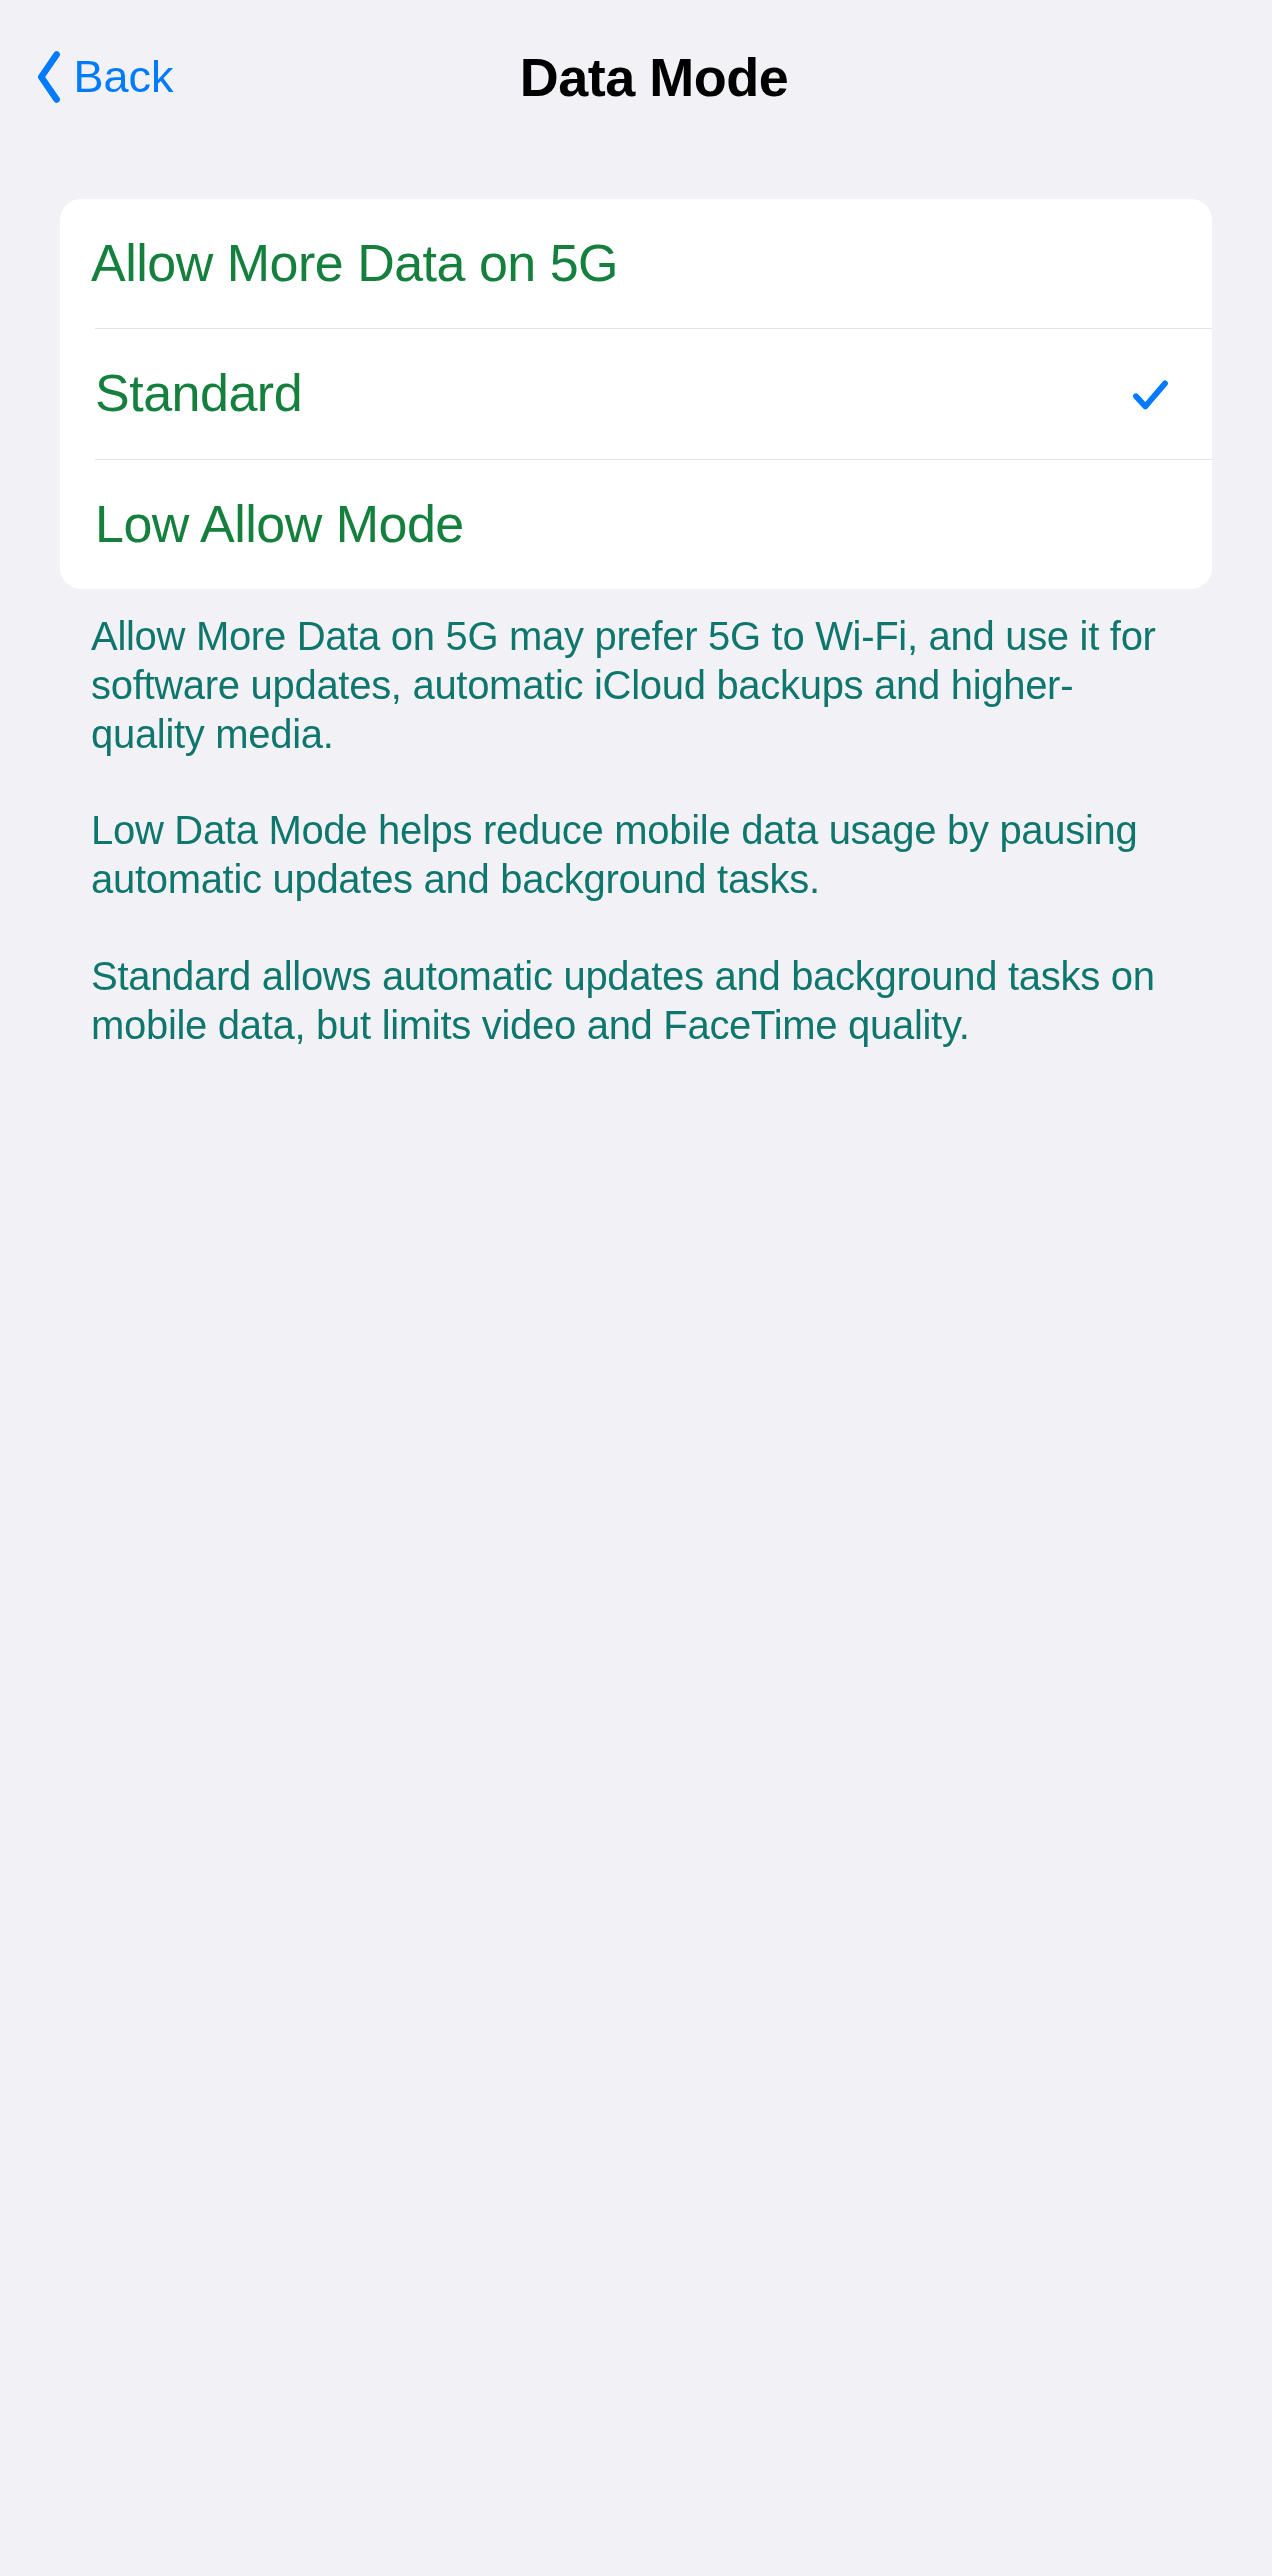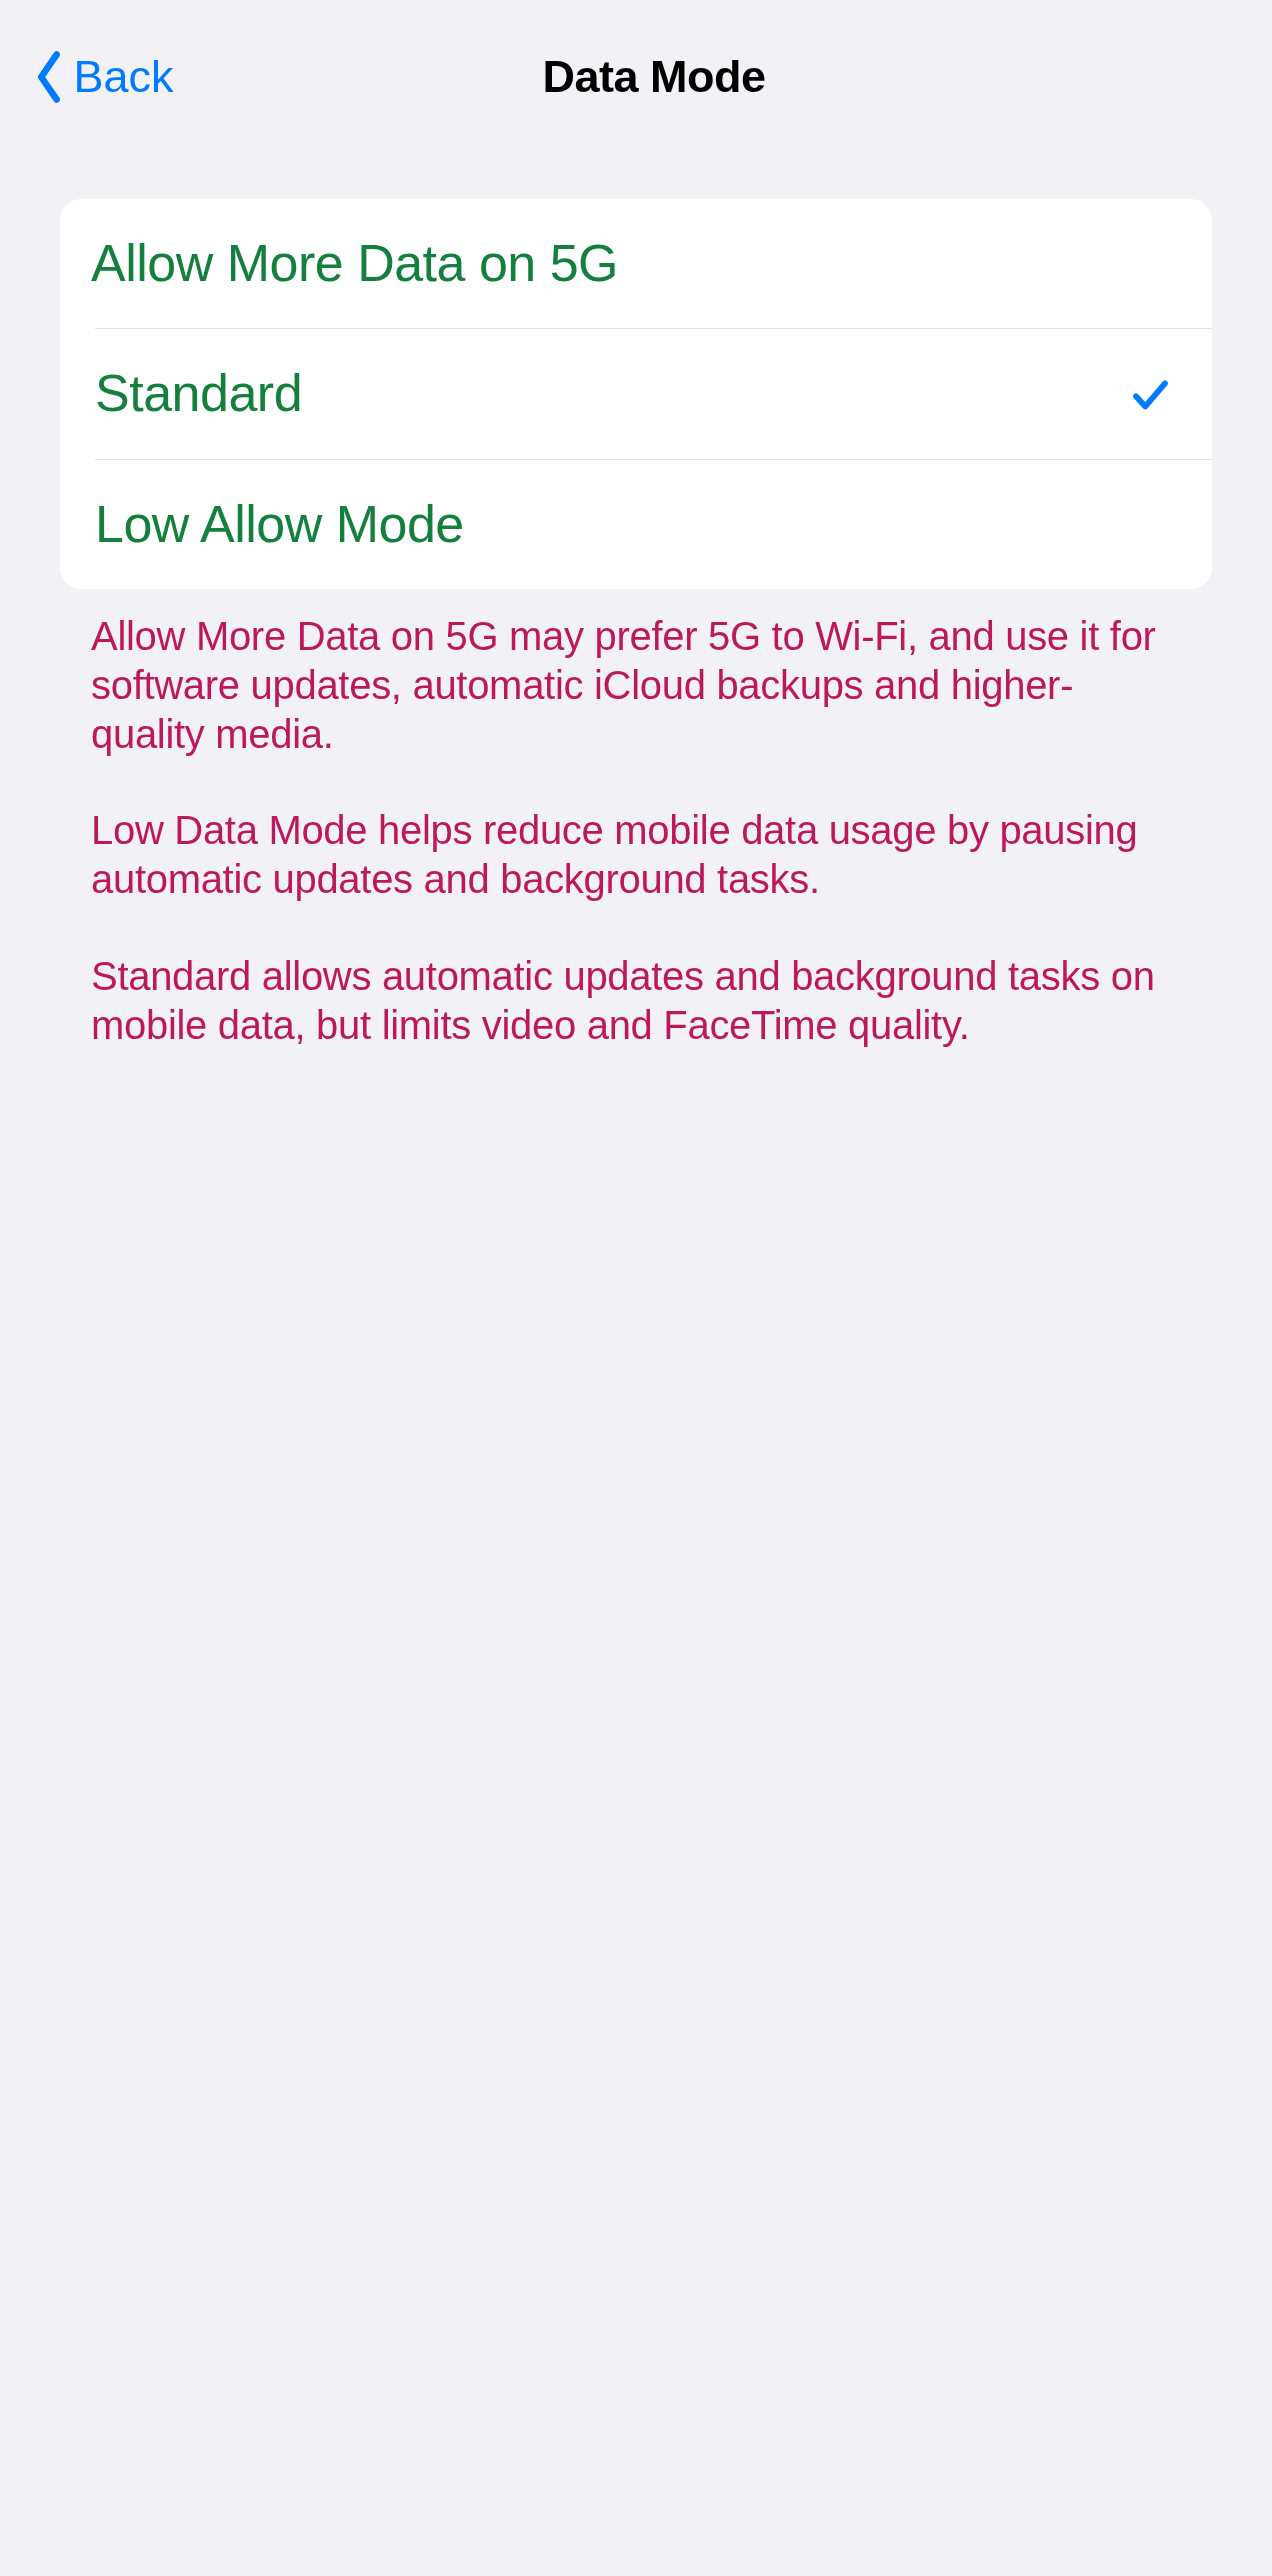--- a/index.html
+++ b/index.html
@@ -39,21 +39,21 @@
     .back-chevron {
       display: inline-flex;
       align-items: center;
       justify-content: center;
     }
     .back-chevron svg {
       width: 29px;
       height: 52px;
     }
     .page-title {
-      font-size: 45px;
+      font-size: 54px;
       font-weight: 600;
       color: #000;
       letter-spacing: -0.5px;
       margin-left: 36px;
     }
     .list-card {
       margin: 45px 60px 0 60px;
       background: #fff;
       border-radius: 21px;
       overflow: hidden;
@@ -85,21 +85,21 @@
       margin-right: 9.5px;
     }
     .checkmark svg {
       width: 41px;
       height: 41px;
     }
     .footer-text {
       margin: 23px 60px 0 60px;
       padding: 0 31px;
       font-size: 40px;
-      color: #be185d;
+      color: #0f766e;
       line-height: 1.22;
       letter-spacing: -0.3px;
     }
     .footer-text p + p {
       margin-top: 48px;
     }
   </style>
 </head>
 <body>
 

